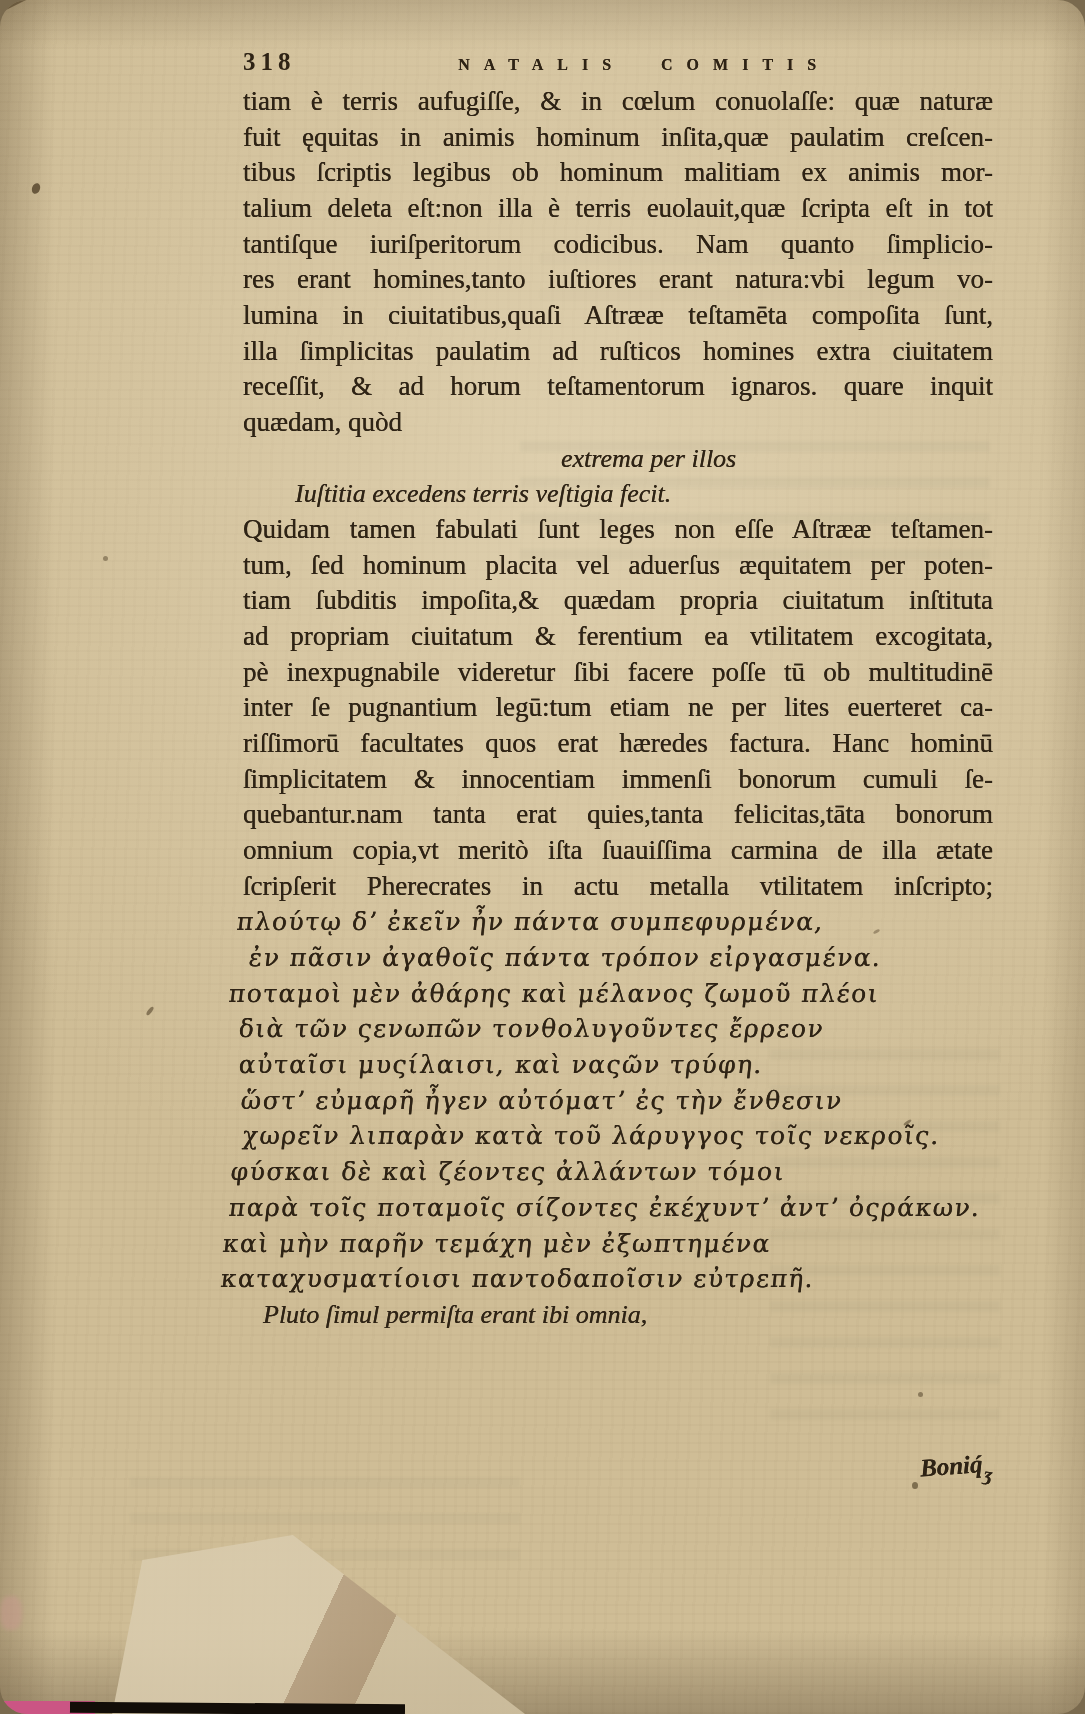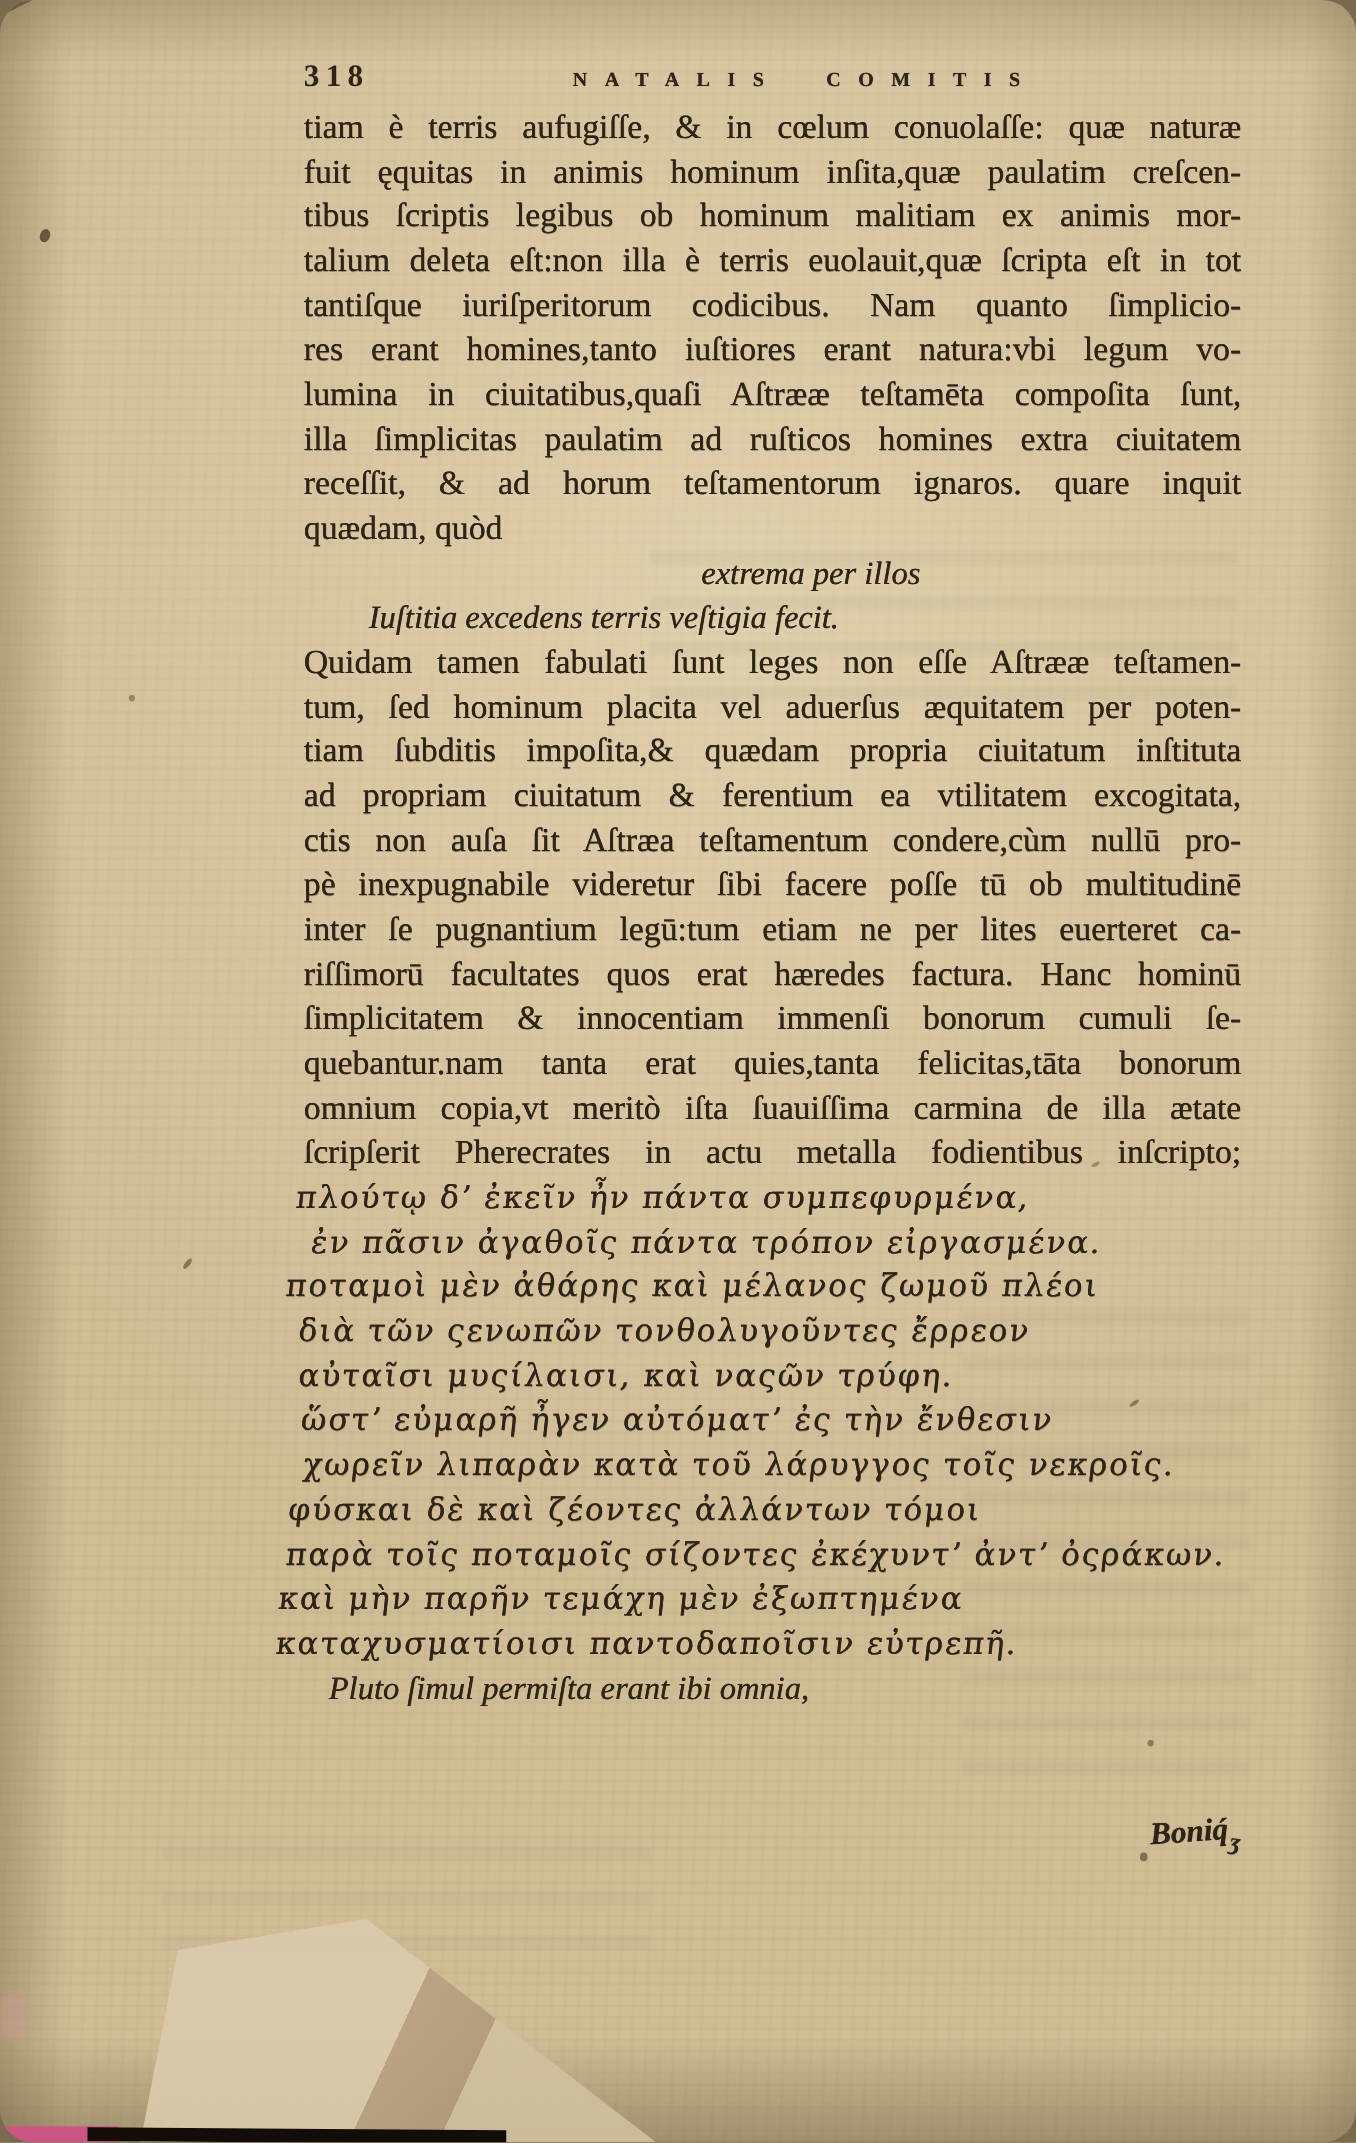--- a/index.html
+++ b/index.html
@@ -87,28 +87,27 @@
       <div class="line roman j">lumina in ciuitatibus,quaſi Aſtrææ teſtamēta compoſita ſunt,</div>
       <div class="line roman j">illa ſimplicitas paulatim ad ruſticos homines extra ciuitatem</div>
       <div class="line roman j">receſſit, &amp; ad horum teſtamentorum ignaros. quare inquit</div>
       <div class="line roman">quædam, quòd</div>
       <div class="line italic" style="margin-left: 318px;">extrema per illos</div>
       <div class="line italic" style="margin-left: 52px;">Iuſtitia excedens terris veſtigia fecit.</div>
       <div class="line roman j">Quidam tamen fabulati ſunt leges non eſſe Aſtrææ teſtamen-</div>
       <div class="line roman j">tum, ſed hominum placita vel aduerſus æquitatem per poten-</div>
       <div class="line roman j">tiam ſubditis impoſita,&amp; quædam propria ciuitatum inſtituta</div>
       <div class="line roman j">ad propriam ciuitatum &amp; ferentium ea vtilitatem excogitata,</div>
-      <div class="line roman j">ctis non auſa ſit Aſtræa teſtamentum condere,cùm nullū pro-</div>
       <div class="line roman j">pè inexpugnabile videretur ſibi facere poſſe tū ob multitudinē</div>
       <div class="line roman j">inter ſe pugnantium legū:tum etiam ne per lites euerteret ca-</div>
       <div class="line roman j">riſſimorū facultates quos erat hæredes factura. Hanc hominū</div>
       <div class="line roman j">ſimplicitatem &amp; innocentiam immenſi bonorum cumuli ſe-</div>
       <div class="line roman j">quebantur.nam tanta erat quies,tanta felicitas,tāta bonorum</div>
       <div class="line roman j">omnium copia,vt meritò iſta ſuauiſſima carmina de illa ætate</div>
-      <div class="line roman j">ſcripſerit Pherecrates in actu metalla fodientibus inſcripto;</div>
+      <div class="line roman j">ſcripſerit Pherecrates in actu metalla vtilitatem inſcripto;</div>
       <div class="line greek" style="margin-left: -8px;">πλούτῳ δ’ ἐκεῖν ἦν πάντα συμπεφυρμένα,</div>
       <div class="line greek" style="margin-left: 4px;">ἐν πᾶσιν ἀγαθοῖς πάντα τρόπον εἰργασμένα.</div>
       <div class="line greek" style="margin-left: -16px;">ποταμοὶ μὲν ἀθάρης καὶ μέλανος ζωμοῦ πλέοι</div>
       <div class="line greek" style="margin-left: -6px;">διὰ τῶν ςενωπῶν τονθολυγοῦντες ἔρρεον</div>
       <div class="line greek" style="margin-left: -6px;">αὐταῖσι μυςίλαισι, καὶ ναςῶν τρύφη.</div>
       <div class="line greek" style="margin-left: -4px;">ὥστ’ εὐμαρῆ ἦγεν αὐτόματ’ ἐς τὴν ἔνθεσιν</div>
       <div class="line greek" style="margin-left: -2px;">χωρεῖν λιπαρὰν κατὰ τοῦ λάρυγγος τοῖς νεκροῖς.</div>
       <div class="line greek" style="margin-left: -14px;">φύσκαι δὲ καὶ ζέοντες ἀλλάντων τόμοι</div>
       <div class="line greek" style="margin-left: -16px;">παρὰ τοῖς ποταμοῖς σίζοντες ἐκέχυντ’ ἀντ’ ὀςράκων.</div>
       <div class="line greek" style="margin-left: -22px;">καὶ μὴν παρῆν τεμάχη μὲν ἐξωπτημένα</div>

